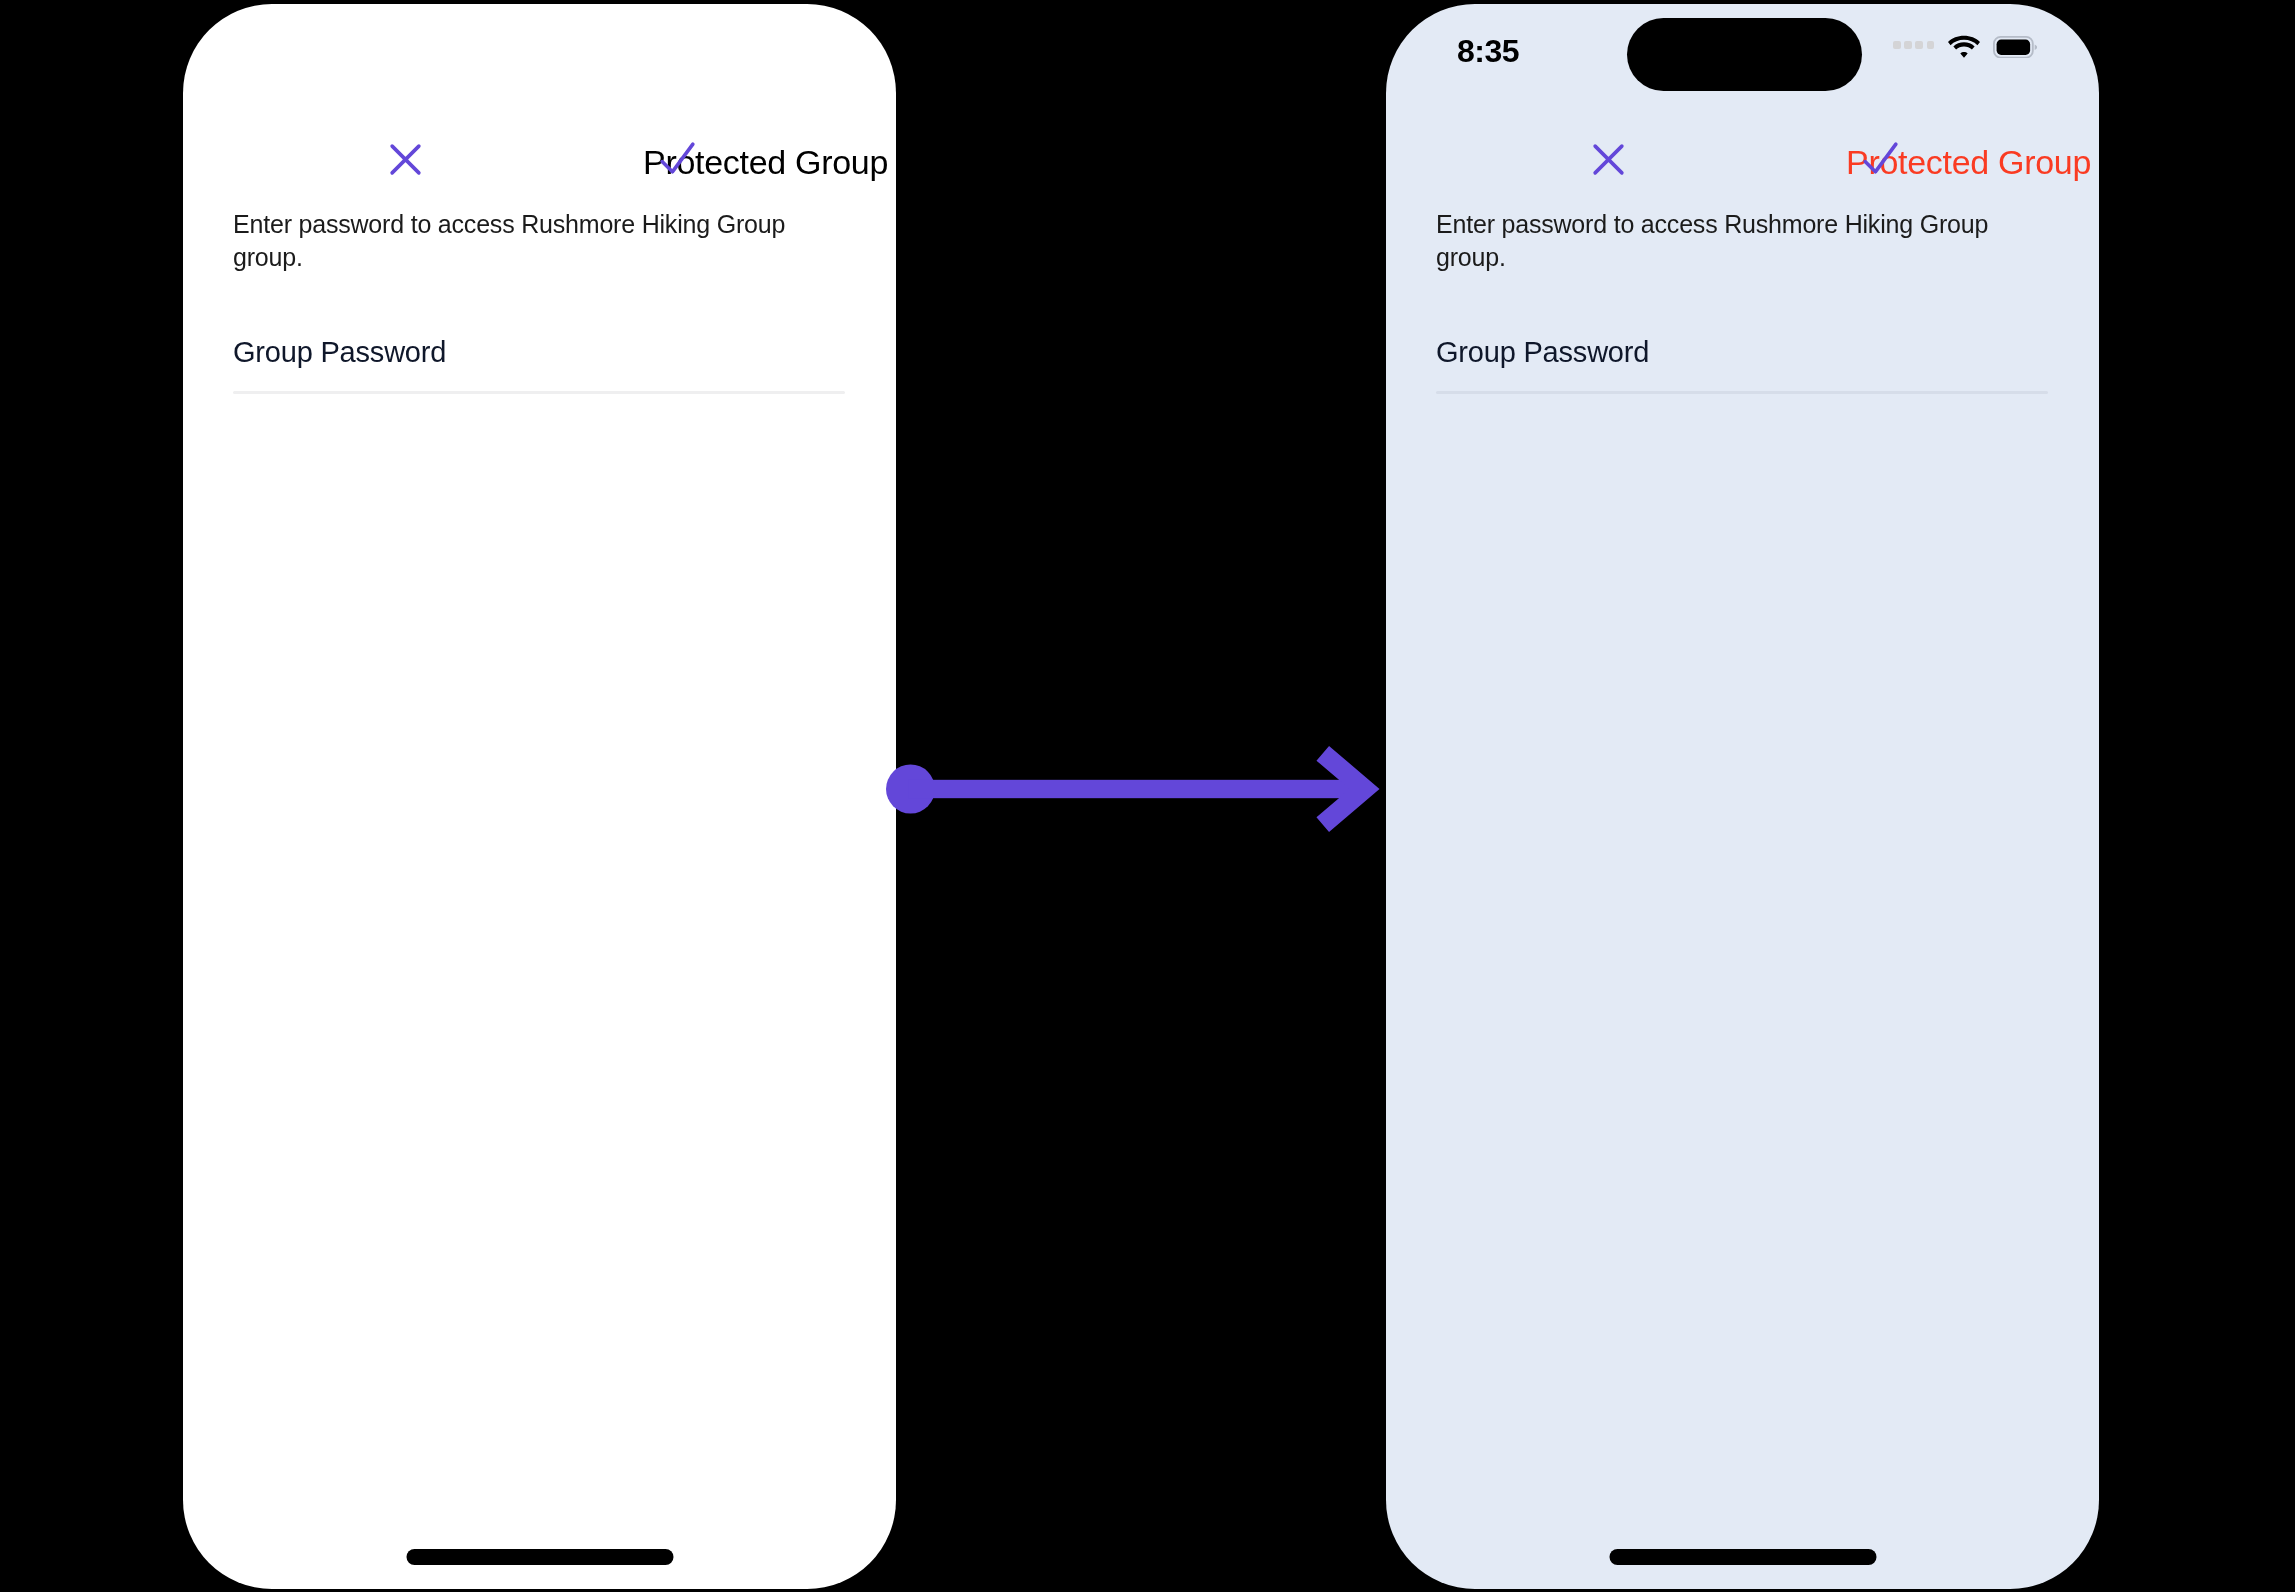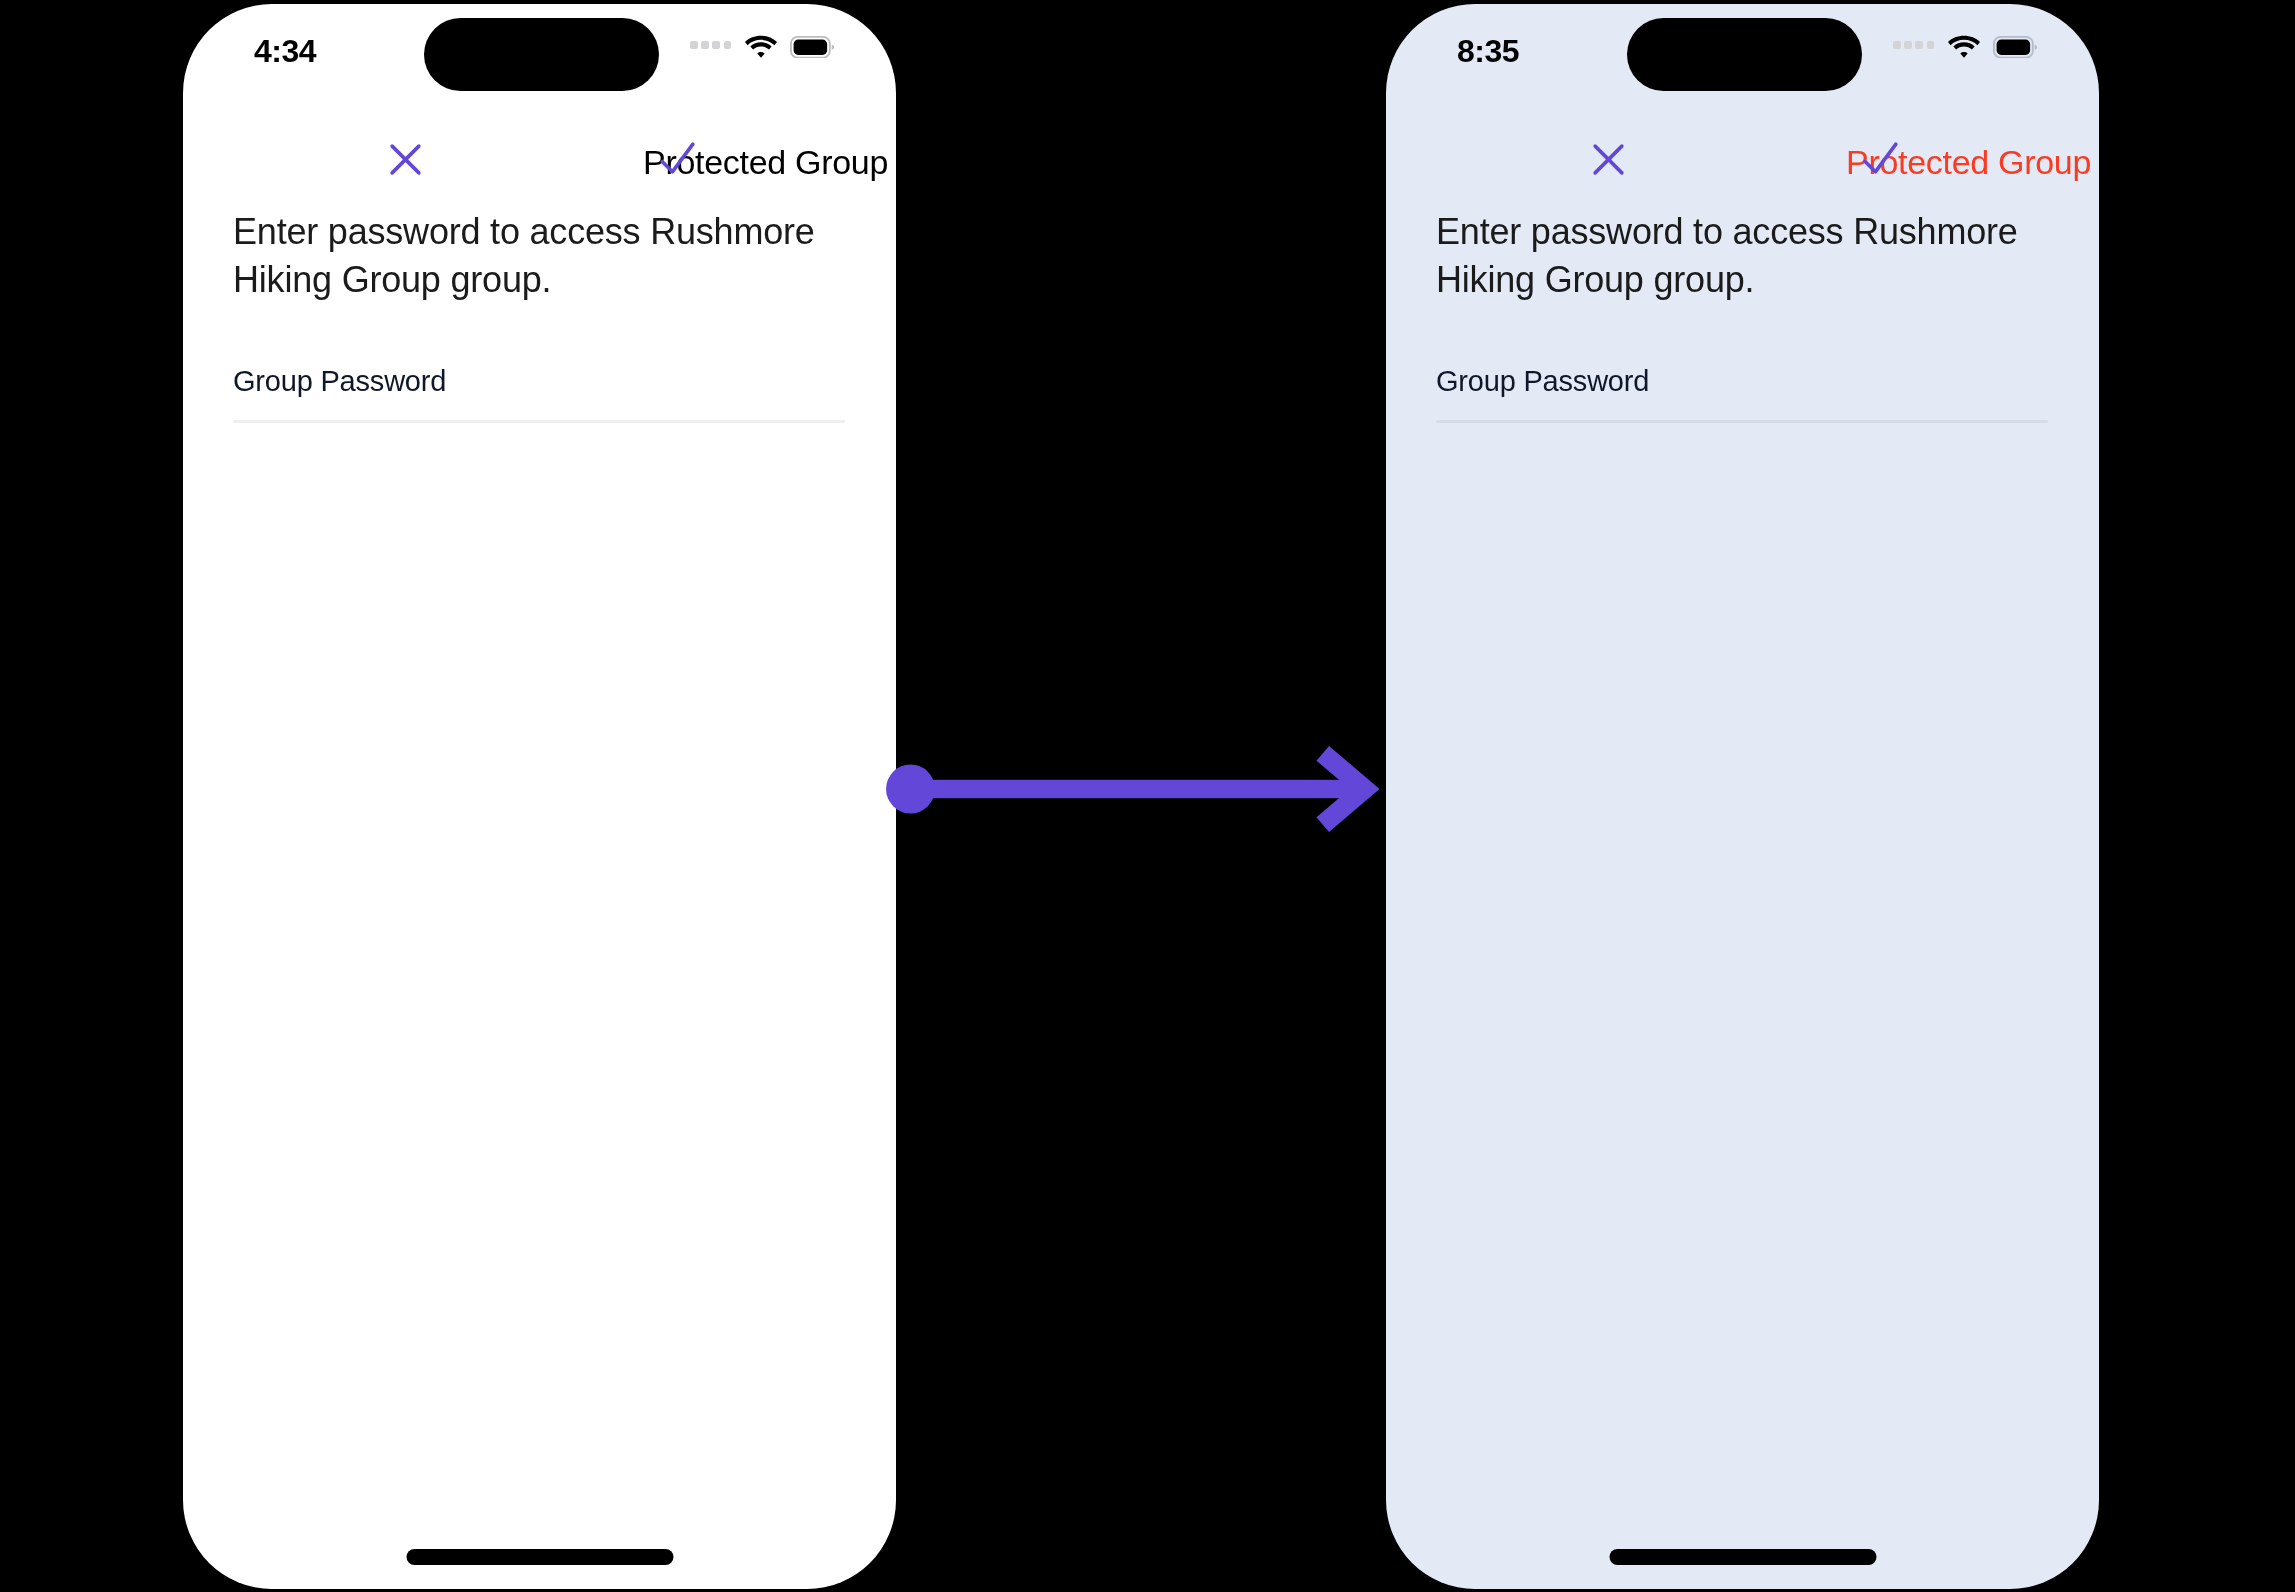--- a/index.html
+++ b/index.html
@@ -112,21 +112,21 @@
   .nav-title.alert { color: #FA3B22; }
 
   
   .content {
     position: absolute;
     top: 204px;
     left: 50px;
     right: 50px;
   }
   .desc {
-    font-size: 36px;
+    font-size: 25px;
     line-height: 1.33;
     color: #1B1B1B;
     letter-spacing: -0.2px;
     width: 623px;
   }
   .field-block {
     margin-top: 62px;
   }
   .field-label {
     font-size: 29px;
@@ -162,46 +162,20 @@
     top: 743px;
     width: 500px;
     height: 92px;
   }
 </style>
 </head>
 <body>
 
 <div class="phone phone-left">
 
-  <div class="status-bar">
-    <div class="status-time">4:34</div>
-    <div class="dynamic-island"></div>
-    <div class="status-right">
-      <span class="cellular-dots">
-        <i></i>
-          <i></i>
-          <i></i>
-          <i></i>
-      </span>
-      <span>
-        <svg class="wifi-icon" viewBox="0 0 62 46">
-          <path d="M31 9.5c10.2 0 19.5 4 26.3 10.4l5.2-6.2C54.6 6.1 43.4 1.6 31 1.6S7.4 6.1 -0.5 13.7l5.2 6.2C11.5 13.5 20.8 9.5 31 9.5z" fill="#000"></path>
-          <path d="M31 22.5c6 0 11.4 2.3 15.5 6.1l5.3-6.3C46.3 17.3 39 14.3 31 14.3s-15.3 3-20.8 8l5.3 6.3c4.1-3.8 9.5-6.1 15.5-6.1z" fill="#000"></path>
-          <path d="M31 33.4c2.7 0 5.2 1 7.2 2.7l-7.2 8.6-7.2-8.6c2-1.7 4.5-2.7 7.2-2.7z" fill="#000"></path>
-        </svg>
-      </span>
-      <span>
-        <svg class="battery-icon" viewBox="0 0 86 44">
-          <rect x="1.8" y="1.8" width="76" height="40.4" rx="13" ry="13" fill="none" stroke="#BDBDBF" stroke-width="3.6"></rect>
-          <rect x="7" y="7" width="65.6" height="30" rx="9" ry="9" fill="#000000"></rect>
-          <path d="M81.5 16.5c3.2 1.4 4.8 3.4 4.8 5.5s-1.6 4.1-4.8 5.5z" fill="#BDBDBF"></path>
-        </svg>
-      </span>
-    </div>
-  </div>
 
   <div class="navbar">
     <span class="nav-close">
       <svg viewBox="0 0 72 72" width="37" height="37">
         <path d="M10 10 L62 62 M62 10 L10 62" stroke="#6347D9" stroke-width="7" stroke-linecap="round" fill="none"></path>
       </svg>
     </span>
     <div class="nav-title dark">Protected Group</div>
     <span class="nav-confirm">
       <svg viewBox="0 0 80 80" width="41" height="41">

